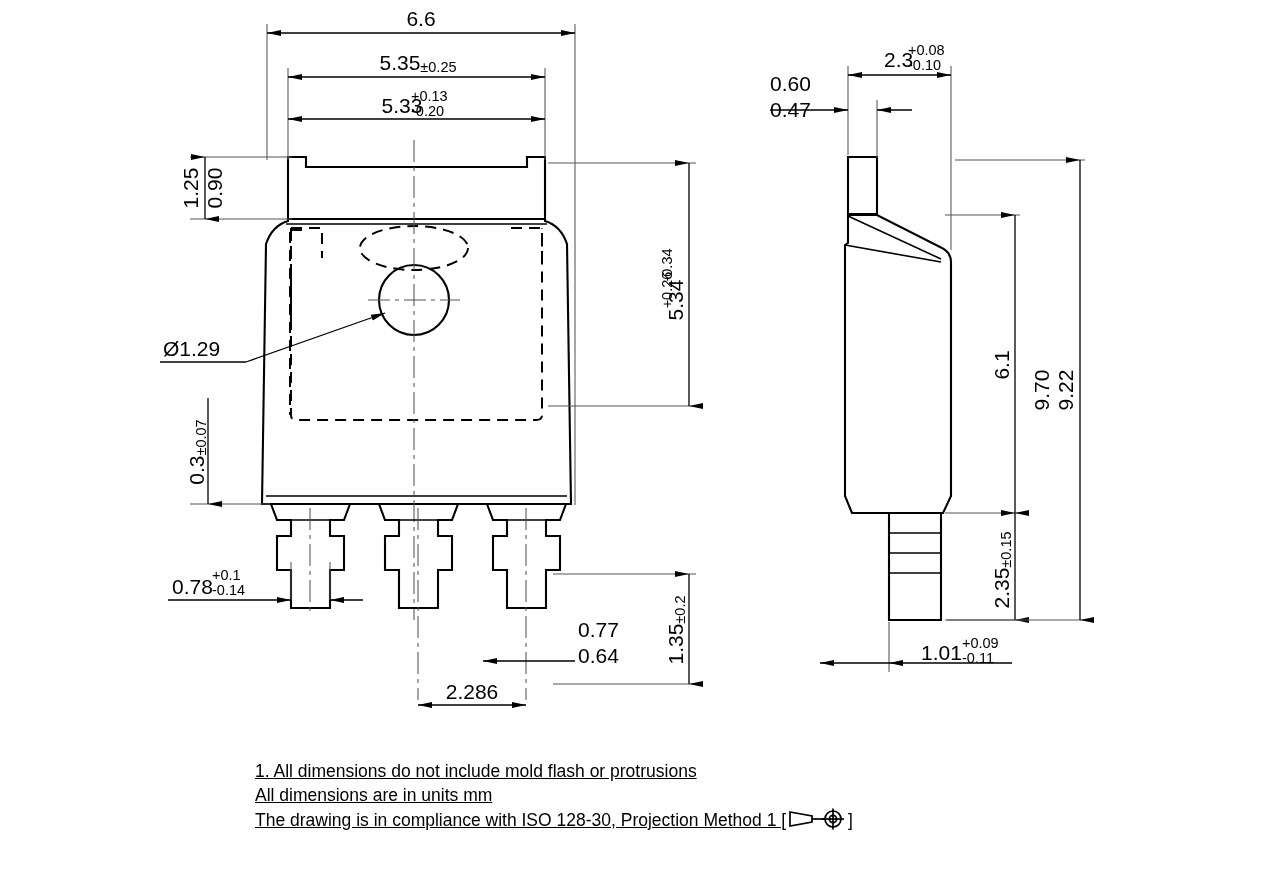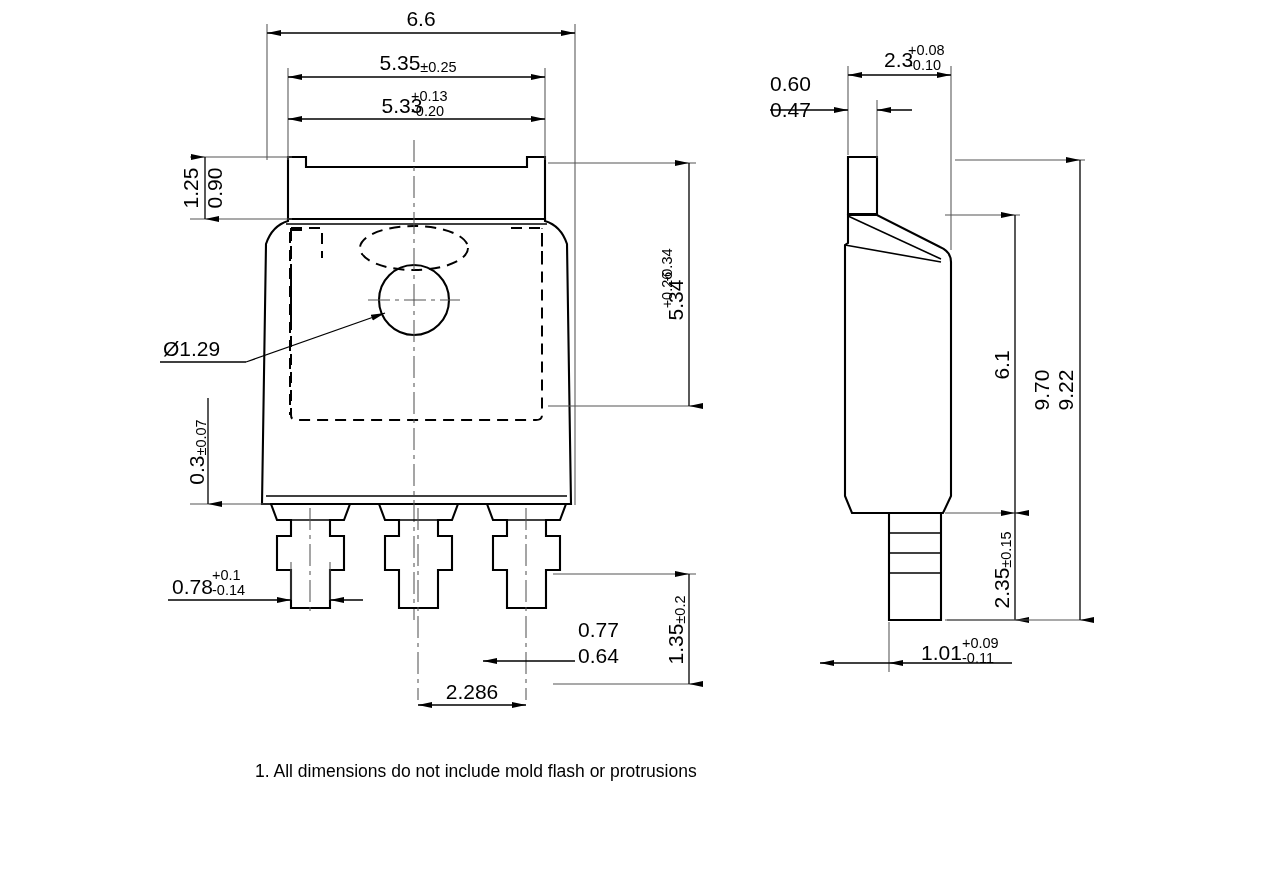--- a/index.html
+++ b/index.html
@@ -10,21 +10,21 @@
     color:#000;
   }
   #root{position:absolute;inset:0;}
   svg#drawing{position:absolute;left:0;top:0;width:1280px;height:876px;display:block;}
   .notes{
     position:absolute;left:255px;top:760px;width:1000px;
     font-size:17.5px;line-height:23.5px;color:#000;
     font-family:"Liberation Sans", sans-serif;
     white-space:nowrap;
   }
-  .notes div{height:23.5px;}
+  .notes div{height:23.5px;text-decoration:underline;}
   .iso-sym{display:inline-block;vertical-align:-5px;}
 </style>
 </head>
 <body>
 
 <div id="root">
 
 <svg id="drawing" viewBox="0 0 1280 876">
   <defs>
     <marker id="arrL" markerWidth="14" markerHeight="8" refX="0" refY="4" orient="auto" markerUnits="userSpaceOnUse">
@@ -237,15 +237,28 @@
     <line class="dim" x1="820" y1="663" x2="889" y2="663" marker-start="url(#arrL)"></line>
     <line class="dim" x1="889" y1="663" x2="1012" y2="663" marker-start="url(#arrL)"></line>
     <text class="txt v18" x="921" y="660">1.01</text>
     <text class="txt v13" x="962" y="648">+0.09</text>
     <text class="txt v13" x="962" y="663">-0.11</text>
   </g>
 </svg>
 
 <div class="notes">
   <div>1. All dimensions do not include mold flash or protrusions</div>
+  <div>All dimensions are in units mm</div>
+  <div>
+    <span>The drawing is in compliance with ISO 128-30, Projection Method 1 [</span><span class="iso-sym"><svg width="62" height="24" viewBox="0 0 62 24">
+            <g fill="none" stroke="#000" stroke-width="1.7">
+              <path d="M4,5 L26,9 L26,15 L4,19 Z"></path>
+              <line x1="26" y1="12" x2="38" y2="12"></line>
+              <circle cx="47" cy="12" r="8"></circle>
+              <circle cx="47" cy="12" r="3.6"></circle>
+              <line x1="36" y1="12" x2="58" y2="12"></line>
+              <line x1="47" y1="1.5" x2="47" y2="22.5"></line>
+            </g>
+          </svg></span><span>]</span>
+  </div>
 </div>
 
 </div>
 
 </body></html>

